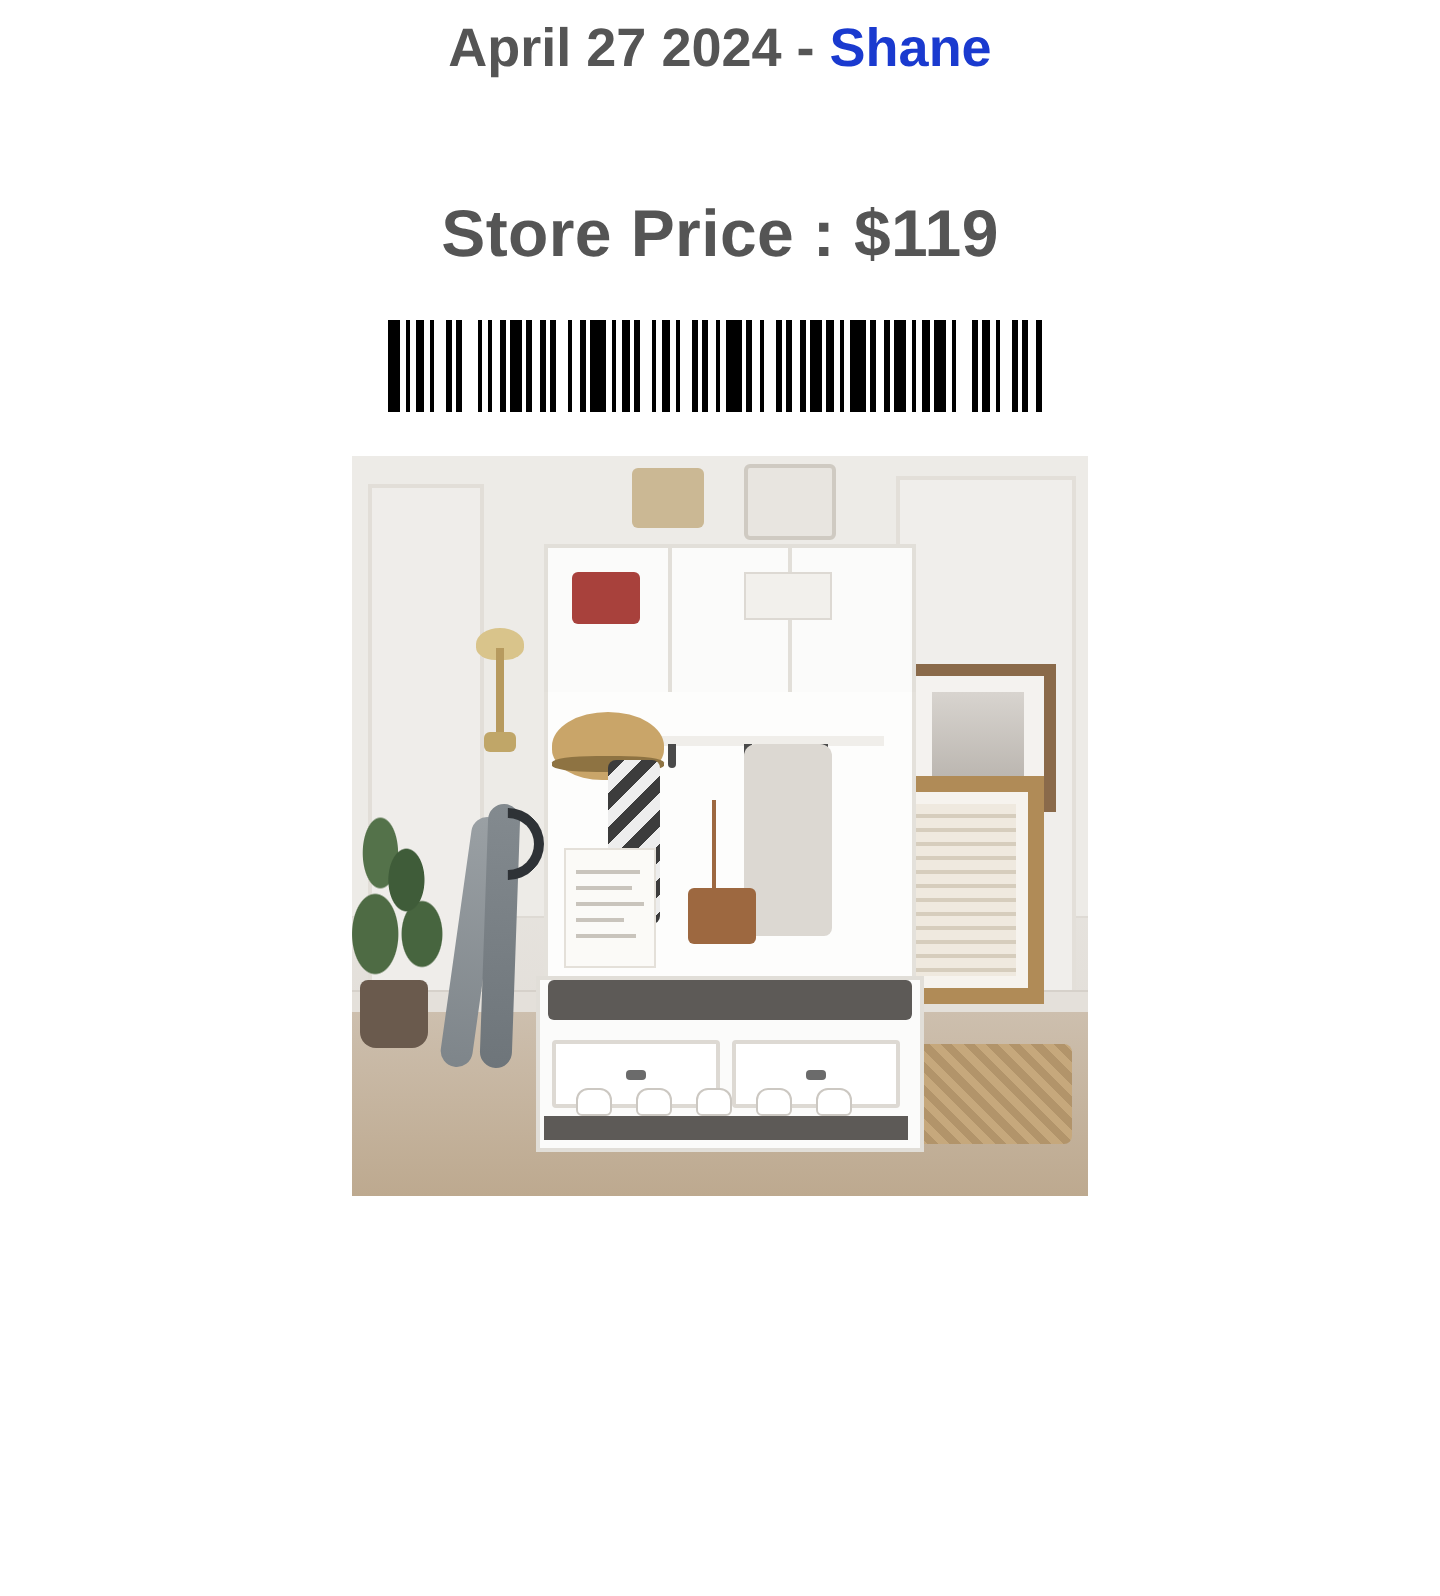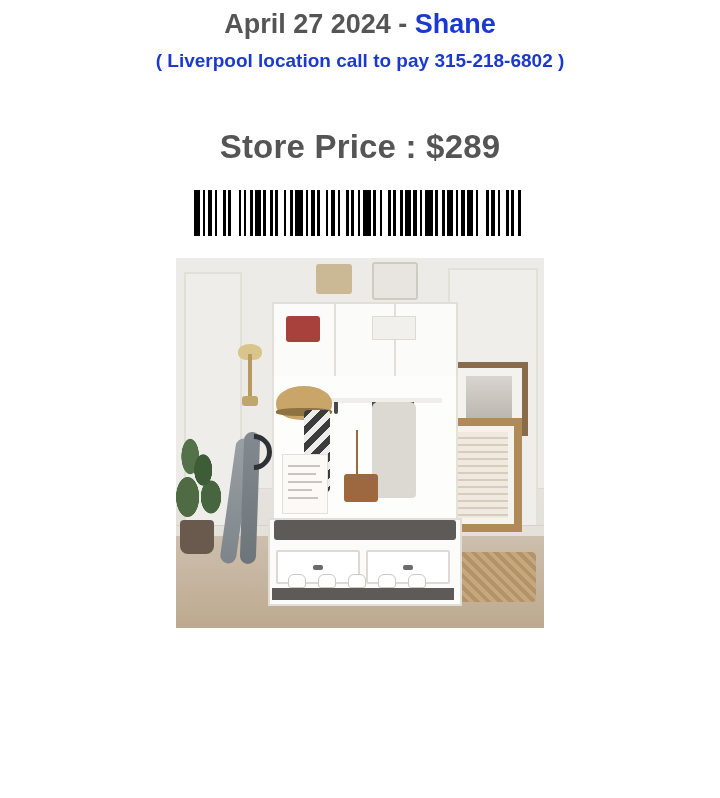--- a/index.html
+++ b/index.html
@@ -288,25 +288,24 @@
 <body>
 
 <div class="page">
 
   <div class="date-line">
     <span>April 27 2024</span>
     <span class="sep">-</span>
     <span class="seller-name">Shane</span>
   </div>
 
-  <div class="location-line">( Liverpool location call to pay 315-218-6802 )</div>
 
 
   <div class="price-block">
-    <div class="store-price">Store Price : $289</div>
+    <div class="store-price">Store Price : $119</div>
   </div>
 
   <div class="barcode-wrap">
     <div class="barcode" id="barcode">
         <span style="width: 6px;"></span>
         <span style="width: 3px; background: rgb(255, 255, 255);"></span>
         <span style="width: 2px;"></span>
         <span style="width: 3px; background: rgb(255, 255, 255);"></span>
         <span style="width: 4px;"></span>
         <span style="width: 3px; background: rgb(255, 255, 255);"></span>

